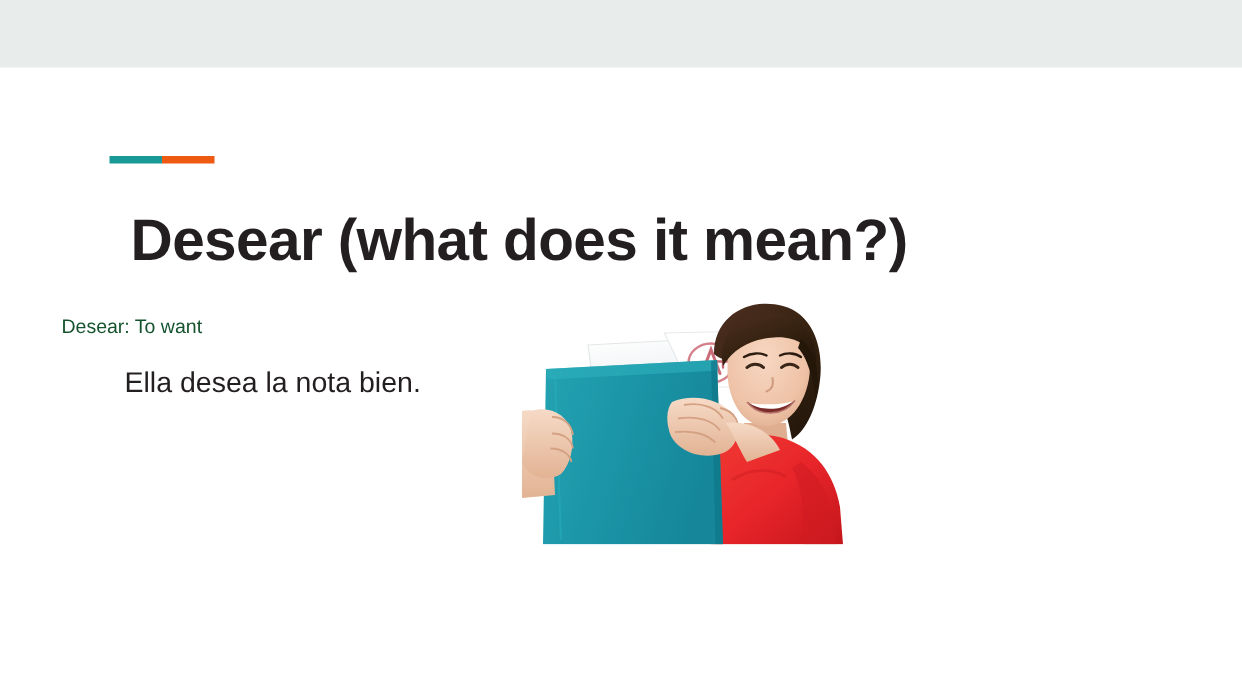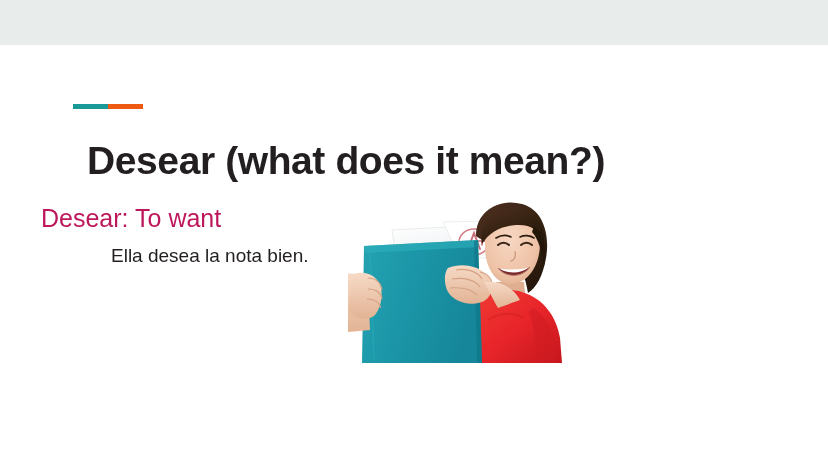--- a/index.html
+++ b/index.html
@@ -63,34 +63,33 @@
     color: #231f20;
     letter-spacing: -0.4px;
     white-space: nowrap;
   }
 
   
   .body-line-1 {
     position: absolute;
     left: 41px;
     top: 205px;
-    font-size: 25px;
+    font-size: 13px;
     line-height: 26px;
-    color: #be185d;
+    color: #14532d;
     white-space: nowrap;
   }
   .body-line-2 {
     position: absolute;
     left: 83px;
     top: 243px;
     font-size: 19px;
     line-height: 26px;
     color: #231f20;
     white-space: nowrap;
-    margin-left: 28px;
   }
 
   
   .photo {
     position: absolute;
     left: 348px;
     top: 200px;
     width: 230px;
     height: 163px;
     overflow: hidden;

